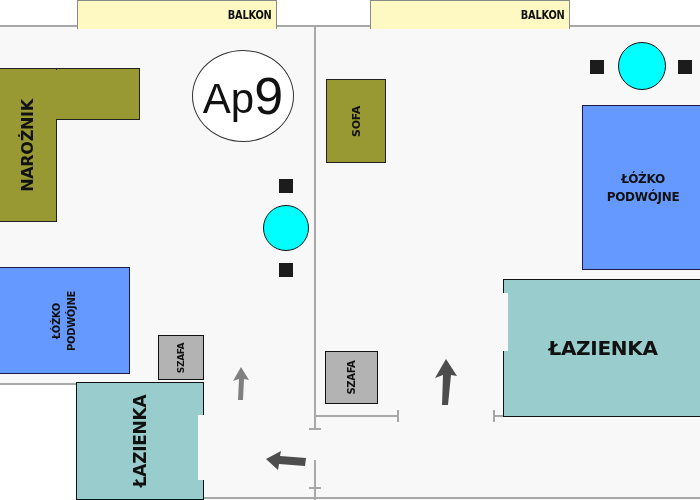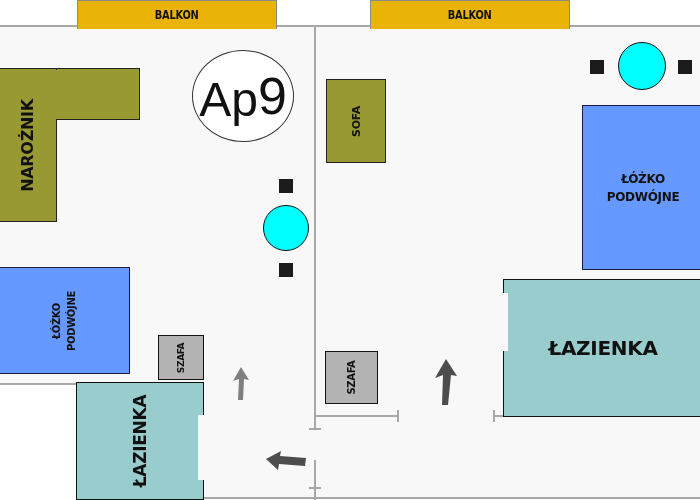--- a/index.html
+++ b/index.html
@@ -1,20 +1,20 @@
 <!DOCTYPE html>
 <html><head>
 <meta charset="utf-8">
 <style>
   html,body{margin:0;padding:0;}
   body{width:700px;height:500px;position:relative;overflow:hidden;background:#ffffff;font-family:"DejaVu Sans Condensed","DejaVu Sans",sans-serif;}
   .abs{position:absolute;box-sizing:border-box;}
   .floor{background:#f8f8f8;}
   .wall{background:#a8a8a8;}
-  .balkon{background:#eab308;border:1.5px solid #8a8a8a;border-bottom:none;display:flex;align-items:center;justify-content:center;}
+  .balkon{background:#fef9c3;border:1.5px solid #8a8a8a;border-bottom:none;display:flex;align-items:center;justify-content:flex-end;}
   .lbl{font-weight:bold;color:#111;letter-spacing:-0.3px;font-family:"DejaVu Sans","Liberation Sans",sans-serif;}
   .balkon .lbl{font-size:12px;transform:scaleX(0.82);}
   .olive{background:#999933;border:1.5px solid #222;}
   .blue{background:#6699ff;border:1.5px solid #1a1a44;}
   .teal{background:#99cccc;border:1.5px solid #111;}
   .gray{background:#b3b3b3;border:1.5px solid #111;}
   .center{display:flex;align-items:center;justify-content:center;}
   .rot{transform:rotate(-90deg);white-space:nowrap;text-align:center;}
   .sq{background:#1c1c1c;}
   .circle{border-radius:50%;background:#00ffff;border:1.5px solid #111;}
@@ -49,21 +49,21 @@
 <div class="abs wall" style="left:202px;top:497px;width:498px;height:2px;"></div>
 
 <div class="abs balkon" style="left:77px;top:0;width:200px;height:29px;">
   <span class="lbl">BALKON</span>
 </div>
 <div class="abs balkon" style="left:370px;top:0;width:200px;height:29px;">
   <span class="lbl">BALKON</span>
 </div>
 
 <div class="abs logo" style="left:192px;top:50px;width:102px;height:92px;">
-  <span style="font-size:48px;margin-top:6px;">Ap</span>
+  <span style="font-size:42px;margin-top:6px;">Ap</span>
     <span style="font-size:52px;">9</span>
 </div>
 
 <div class="abs olive" style="left:55px;top:68px;width:85px;height:52px;"></div>
 <div class="abs olive center" style="left:-2px;top:68px;width:59px;height:154px;">
   <span class="lbl rot" style="font-size:16px;">NAROŻNIK</span>
 </div>
 <div class="abs olive" style="left:54px;top:69.5px;width:3px;height:49px;border:none;"></div>
 
 <div class="abs sq" style="left:279px;top:179px;width:14px;height:14px;"></div>

